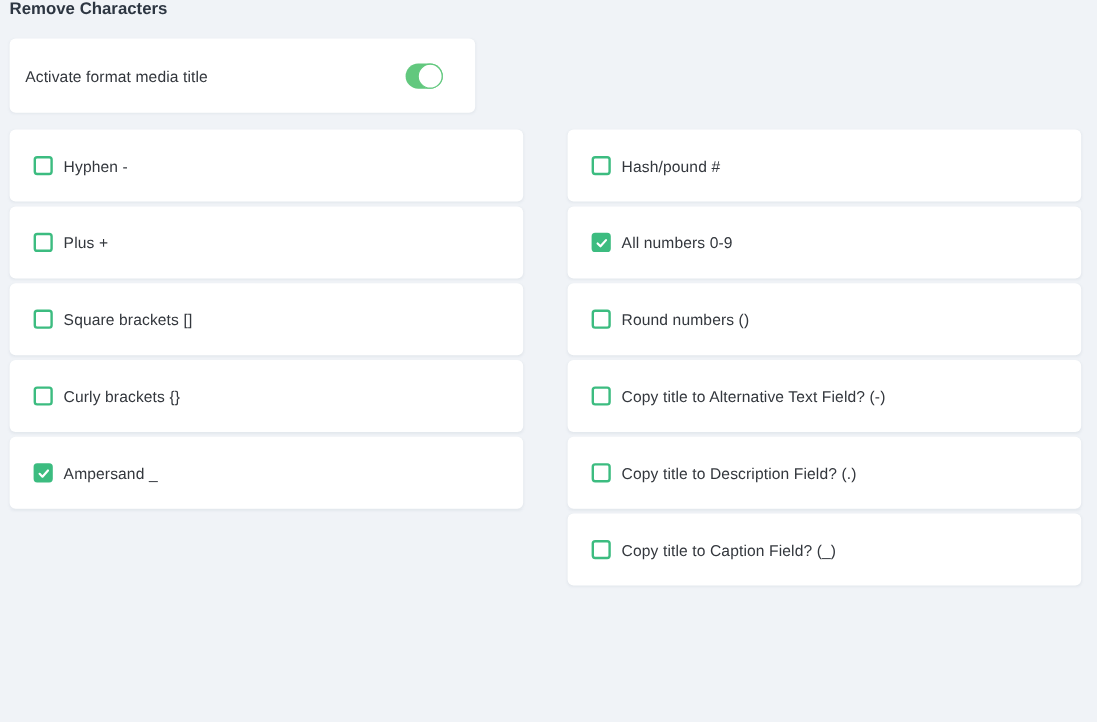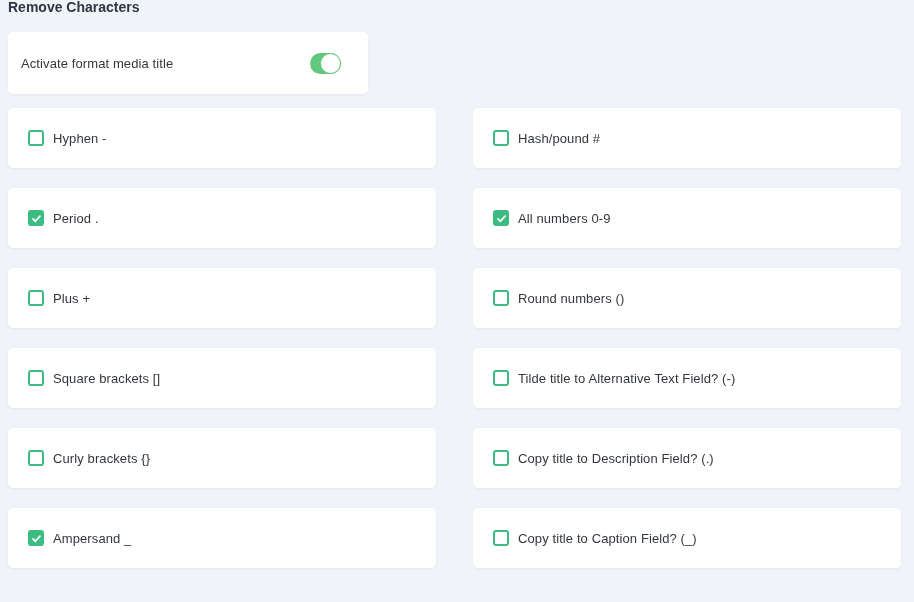--- a/index.html
+++ b/index.html
@@ -26,21 +26,21 @@
   .card{
     background:var(--card);
     border-radius:5px;
     box-shadow:0 1px 2px rgba(140,155,175,.12);
     display:flex;align-items:center;
     padding:0 27px 0 13px;
   }
   .activation-card{
     height:62px;
     margin-bottom:14px;
-    width:360px;
+    width:388px;
     justify-content:space-between;
   }
   .row-label{
     font-size:13px;font-weight:500;color:var(--text);
     letter-spacing:.1px;
   }
   .toggle{
     width:31px;height:21px;border-radius:11px;
     background:var(--toggle);
     position:relative;flex:0 0 auto;cursor:pointer;
@@ -48,21 +48,21 @@
   .toggle .knob{
     position:absolute;top:0;right:0;
     width:21px;height:21px;border-radius:50%;
     background:#fff;border:1px solid var(--toggle);
   }
   .grid{
     display:grid;
     grid-template-columns:428px 428px;
     column-gap:37px;
   }
-  .col{display:grid;row-gap:20px;align-content:start;}
+  .col{display:grid;row-gap:4px;align-content:start;}
   .check-card{height:60px;cursor:pointer;}
   .checkbox{
     width:16px;height:16px;flex:0 0 auto;
     border:2px solid var(--accent);
     border-radius:3px;background:#fff;
     margin-right:9px;margin-left:7px;
     display:flex;align-items:center;justify-content:center;
     cursor:pointer;
   }
   .checkbox svg{display:none;}
@@ -84,28 +84,20 @@
   </div>
 
   <div class="grid">
 
     <div class="col">
       <div class="card check-card">
         <span class="checkbox">
           
         </span>
         <span class="row-label">Hyphen -</span>
-      </div>
-      <div class="card check-card">
-        <span class="checkbox checked">
-          <svg width="11" height="11" viewBox="0 0 12 12">
-              <path d="M2.2 6.4 L4.8 9 L9.8 3.4" fill="none" stroke="#ffffff" stroke-width="2" stroke-linecap="round" stroke-linejoin="round"></path>
-            </svg>
-        </span>
-        <span class="row-label">Period .</span>
       </div>
       <div class="card check-card">
         <span class="checkbox">
           
         </span>
         <span class="row-label">Plus +</span>
       </div>
       <div class="card check-card">
         <span class="checkbox">
           
@@ -146,21 +138,21 @@
       <div class="card check-card">
         <span class="checkbox">
           
         </span>
         <span class="row-label">Round numbers ()</span>
       </div>
       <div class="card check-card">
         <span class="checkbox">
           
         </span>
-        <span class="row-label">Tilde title to Alternative Text Field? (-)</span>
+        <span class="row-label">Copy title to Alternative Text Field? (-)</span>
       </div>
       <div class="card check-card">
         <span class="checkbox">
           
         </span>
         <span class="row-label">Copy title to Description Field? (.)</span>
       </div>
       <div class="card check-card">
         <span class="checkbox">
           

